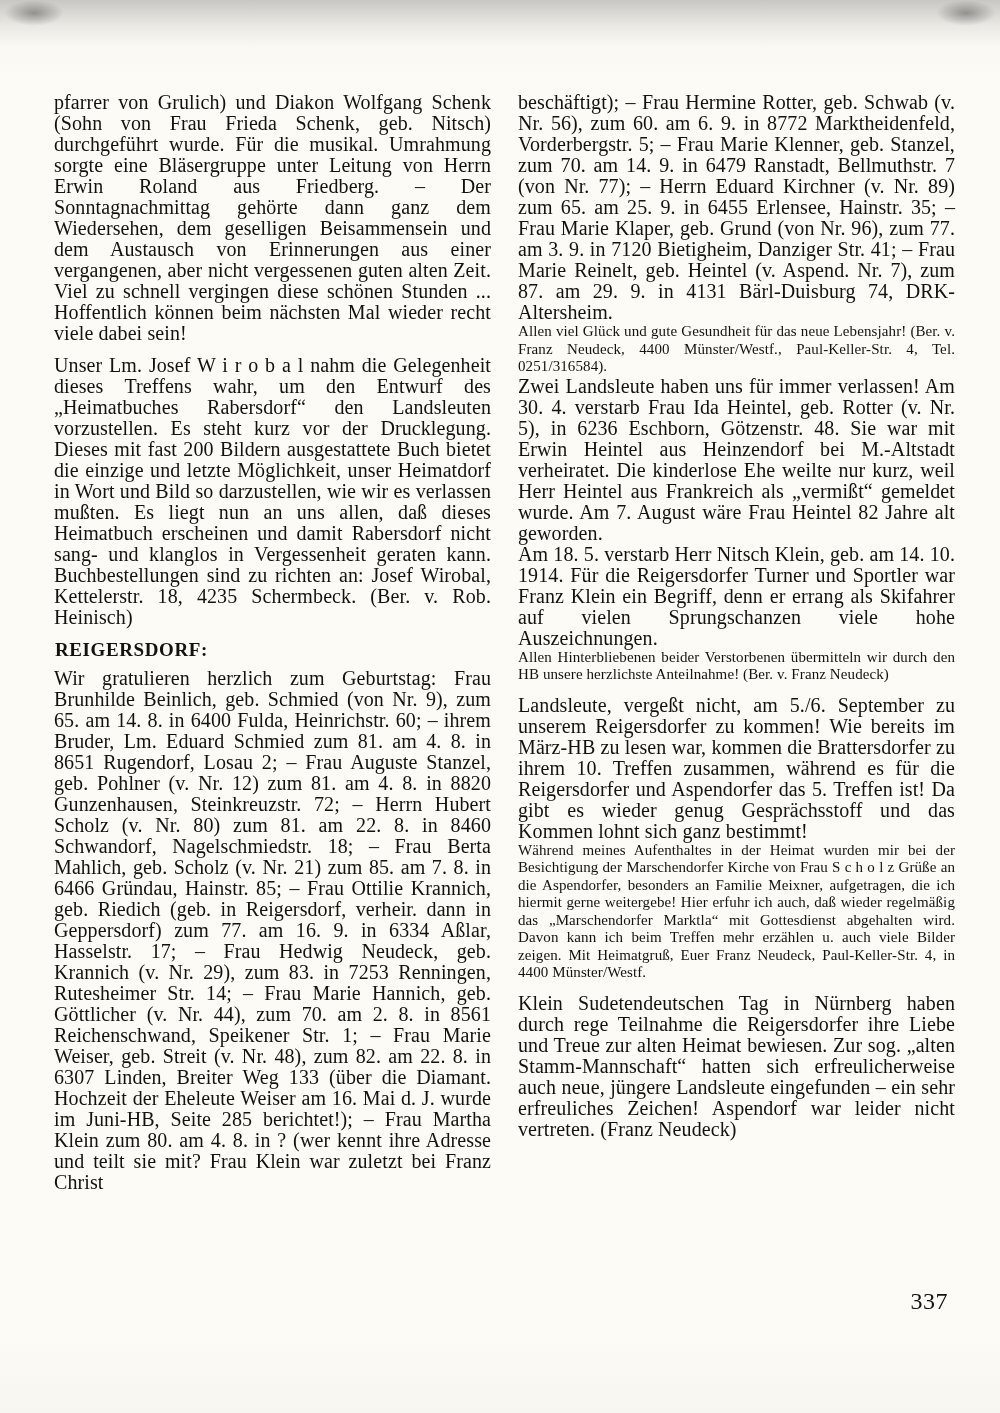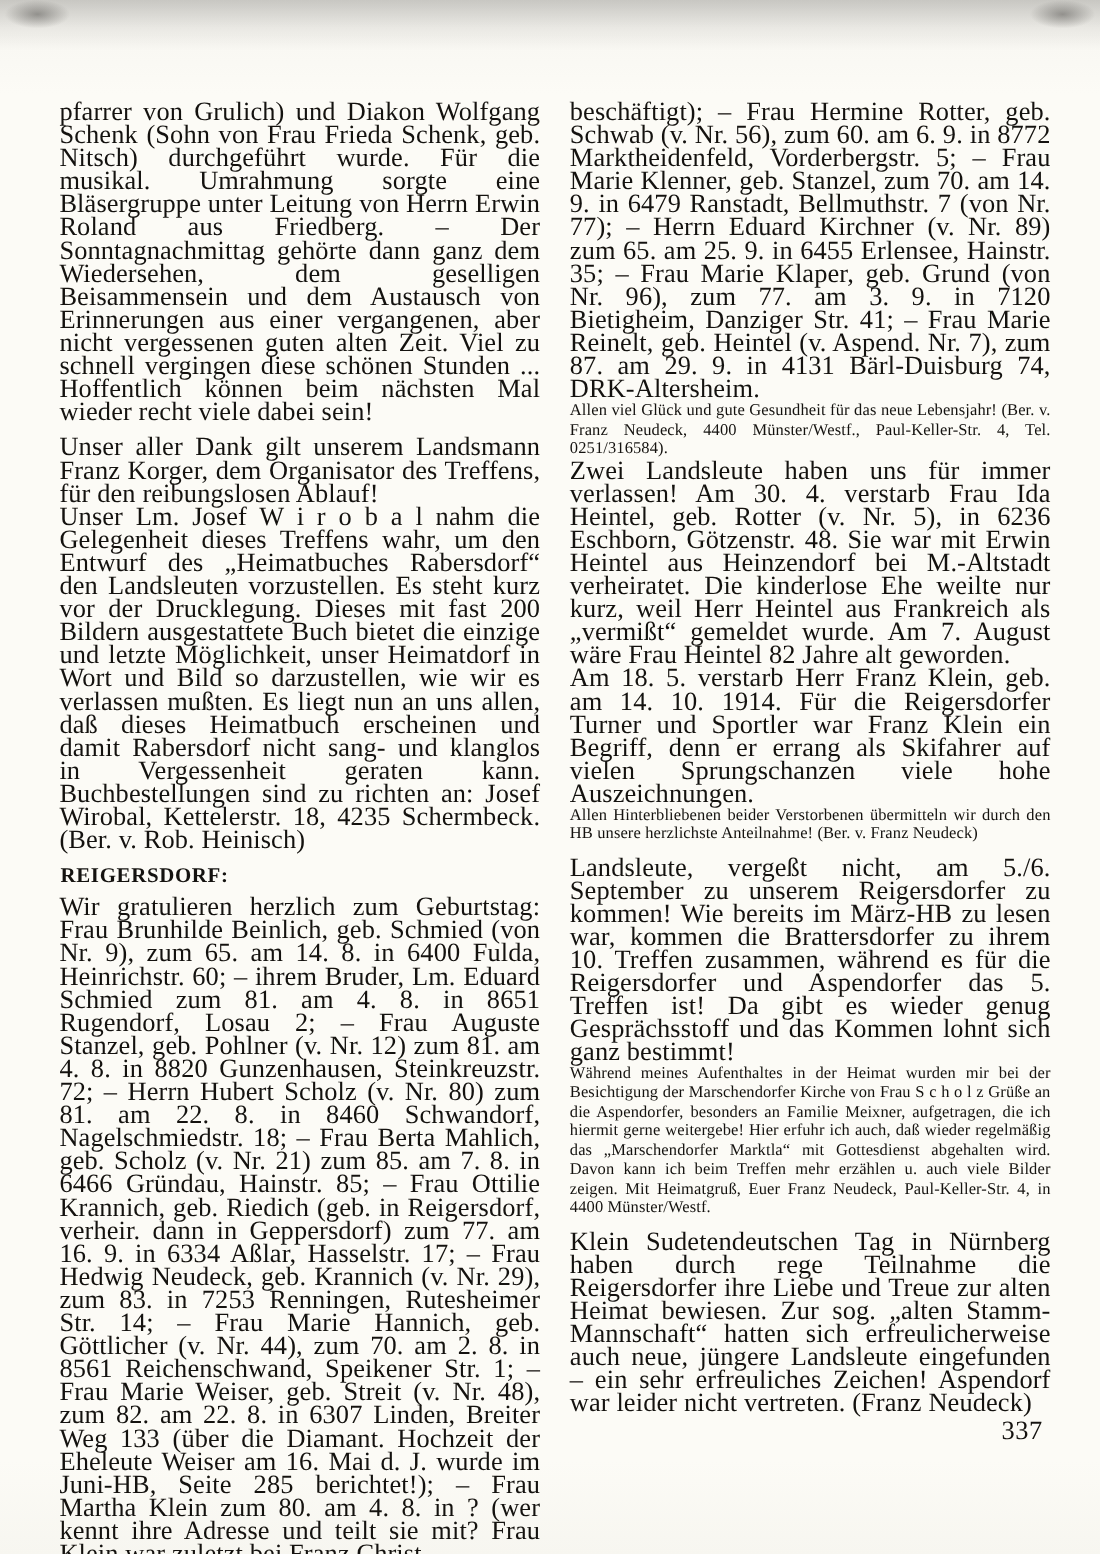--- a/index.html
+++ b/index.html
@@ -46,21 +46,21 @@
   .col {
     width: 437px;
   }
   p {
     margin: 0;
     text-align: justify;
     hyphens: auto;
     -webkit-hyphens: auto;
   }
   .body {
-    font-size: 24px;
+    font-size: 20px;
     line-height: 21px;
     letter-spacing: 0.1px;
   }
   .small {
     font-size: 15px;
     line-height: 17.5px;
     letter-spacing: 0.1px;
   }
   .gap-after { margin-bottom: 11px; }
   .heading {
@@ -84,31 +84,30 @@
 
 <div class="sheet">
   <div class="scan-band"></div>
   <div class="scan-corner-l"></div>
   <div class="scan-corner-r"></div>
 
   <div class="columns">
 
     <div class="col">
       <p class="body gap-after">pfarrer von Grulich) und Diakon Wolfgang Schenk (Sohn von Frau Frieda Schenk, geb. Nitsch) durchgeführt wurde. Für die musikal. Umrahmung sorgte eine Bläsergruppe unter Leitung von Herrn Erwin Roland aus Friedberg. – Der Sonntagnachmittag gehörte dann ganz dem Wiedersehen, dem geselligen Beisammensein und dem Austausch von Erinnerungen aus einer vergangenen, aber nicht vergessenen guten alten Zeit. Viel zu schnell vergingen diese schönen Stunden ... Hoffentlich können beim nächsten Mal wieder recht viele dabei sein!</p>
-      <p class="body">Unser aller Dank gilt unserem Landsmann <b>Franz Korger,</b> dem Organisator des Treffens, für den reibungslosen Ablauf!</p>
       <p class="body gap-after">Unser Lm. Josef W i r o b a l nahm die Gelegenheit dieses Treffens wahr, um den Entwurf des <b>„Heimatbuches Rabersdorf“</b> den Landsleuten vorzustellen. Es steht kurz vor der Drucklegung. Dieses mit fast 200 Bildern ausgestattete Buch bietet die einzige und letzte Möglichkeit, unser Heimatdorf in Wort und Bild so darzustellen, wie wir es verlassen mußten. Es liegt nun an uns allen, daß dieses Heimatbuch erscheinen und damit Rabersdorf nicht sang- und klanglos in Vergessenheit geraten kann. Buchbestellungen sind zu richten an: Josef Wirobal, Kettelerstr. 18, 4235 Schermbeck. (Ber. v. Rob. Heinisch)</p>
       <h2 class="heading">REIGERSDORF:</h2>
       <p class="body">Wir gratulieren herzlich zum Geburtstag: Frau <b>Brunhilde Beinlich,</b> geb. Schmied (von Nr. 9), zum 65. am 14. 8. in 6400 Fulda, Heinrichstr. 60; – ihrem Bruder, Lm. <b>Eduard Schmied</b> zum 81. am 4. 8. in 8651 Rugendorf, Losau 2; – Frau <b>Auguste Stanzel,</b> geb. Pohlner (v. Nr. 12) zum 81. am 4. 8. in 8820 Gunzenhausen, Steinkreuzstr. 72; – Herrn <b>Hubert Scholz</b> (v. Nr. 80) zum 81. am 22. 8. in 8460 Schwandorf, Nagelschmiedstr. 18; – Frau <b>Berta Mahlich,</b> geb. Scholz (v. Nr. 21) zum 85. am 7. 8. in 6466 Gründau, Hainstr. 85; – Frau <b>Ottilie Krannich,</b> geb. Riedich (geb. in Reigersdorf, verheir. dann in Geppersdorf) zum 77. am 16. 9. in 6334 Aßlar, Hasselstr. 17; – Frau <b>Hedwig Neudeck,</b> geb. Krannich (v. Nr. 29), zum 83. in 7253 Renningen, Rutesheimer Str. 14; – Frau <b>Marie Hannich,</b> geb. Göttlicher (v. Nr. 44), zum 70. am 2. 8. in 8561 Reichenschwand, Speikener Str. 1; – Frau <b>Marie Weiser,</b> geb. Streit (v. Nr. 48), zum 82. am 22. 8. in 6307 Linden, Breiter Weg 133 (über die Diamant. Hochzeit der Eheleute Weiser am 16. Mai d. J. wurde im Juni-HB, Seite 285 berichtet!); – Frau <b>Martha Klein</b> zum 80. am 4. 8. in ? (wer kennt ihre Adresse und teilt sie mit? Frau Klein war zuletzt bei Franz Christ</p>
     </div>
 
     <div class="col">
       <p class="body">beschäftigt); – Frau <b>Hermine Rotter,</b> geb. Schwab (v. Nr. 56), zum 60. am 6. 9. in 8772 Marktheidenfeld, Vorderbergstr. 5; – Frau <b>Marie Klenner,</b> geb. Stanzel, zum 70. am 14. 9. in 6479 Ranstadt, Bellmuthstr. 7 (von Nr. 77); – Herrn <b>Eduard Kirchner</b> (v. Nr. 89) zum 65. am 25. 9. in 6455 Erlensee, Hainstr. 35; – Frau <b>Marie Klaper,</b> geb. Grund (von Nr. 96), zum 77. am 3. 9. in 7120 Bietigheim, Danziger Str. 41; – Frau <b>Marie Reinelt,</b> geb. Heintel (v. Aspend. Nr. 7), zum 87. am 29. 9. in 4131 Bärl-Duisburg 74, DRK-Altersheim.</p>
       <p class="small">Allen viel Glück und gute Gesundheit für das neue Lebensjahr! (Ber. v. Franz Neudeck, 4400 Münster/Westf., Paul-Keller-Str. 4, Tel. 0251/316584).</p>
       <p class="body">Zwei Landsleute haben uns für immer verlassen! Am 30. 4. verstarb Frau <b>Ida Heintel,</b> geb. Rotter (v. Nr. 5), in 6236 Eschborn, Götzenstr. 48. Sie war mit Erwin Heintel aus Heinzendorf bei M.-Altstadt verheiratet. Die kinderlose Ehe weilte nur kurz, weil Herr Heintel aus Frankreich als „vermißt“ gemeldet wurde. Am 7. August wäre Frau Heintel 82 Jahre alt geworden.</p>
-      <p class="body">Am 18. 5. verstarb Herr <b>Franz Klein,</b> geb. am 14. 10. 1914. Für die Reigersdorfer Turner und Sportler war Franz Klein ein Begriff, denn er errang als Skifahrer auf vielen Sprungschanzen viele hohe Auszeichnungen.</p>
+      <p class="body">Am 18. 5. verstarb Herr <b>Nitsch Klein,</b> geb. am 14. 10. 1914. Für die Reigersdorfer Turner und Sportler war Franz Klein ein Begriff, denn er errang als Skifahrer auf vielen Sprungschanzen viele hohe Auszeichnungen.</p>
       <p class="small gap-after">Allen Hinterbliebenen beider Verstorbenen übermitteln wir durch den HB unsere herzlichste Anteilnahme! (Ber. v. Franz Neudeck)</p>
       <p class="body"><b>Landsleute,</b> vergeßt nicht, <b>am 5./6. September</b> zu unserem <b>Reigersdorfer</b> zu kommen! Wie bereits im März-HB zu lesen war, kommen die Brattersdorfer zu ihrem 10. Treffen zusammen, während es für die Reigersdorfer und Aspendorfer das 5. Treffen ist! Da gibt es wieder genug Gesprächsstoff und das Kommen lohnt sich ganz bestimmt!</p>
       <p class="small gap-after">Während meines Aufenthaltes in der Heimat wurden mir bei der Besichtigung der Marschendorfer Kirche von Frau S c h o l z Grüße an die Aspendorfer, besonders an Familie Meixner, aufgetragen, die ich hiermit gerne weitergebe! Hier erfuhr ich auch, daß wieder regelmäßig das <b>„Marschendorfer Marktla“</b> mit Gottesdienst abgehalten wird. Davon kann ich beim Treffen mehr erzählen u. auch viele Bilder zeigen. Mit Heimatgruß, Euer Franz Neudeck, Paul-Keller-Str. 4, in 4400 Münster/Westf.</p>
       <p class="body"><b>Klein Sudetendeutschen Tag</b> in Nürnberg haben durch rege Teilnahme die Reigersdorfer ihre Liebe und Treue zur alten Heimat bewiesen. Zur sog. „alten Stamm-Mannschaft“ hatten sich erfreulicherweise auch neue, jüngere Landsleute eingefunden – ein sehr erfreuliches Zeichen! Aspendorf war leider nicht vertreten. (Franz Neudeck)</p>
     </div>
 
   </div>
 
   <div class="page-number">337</div>
 </div>

